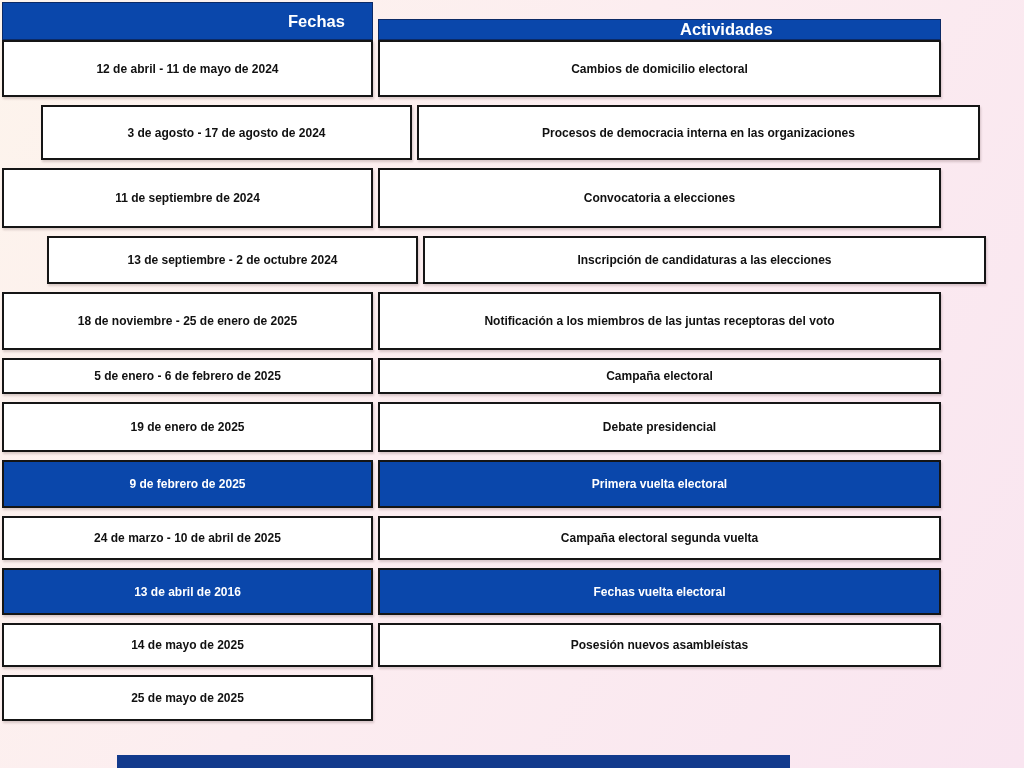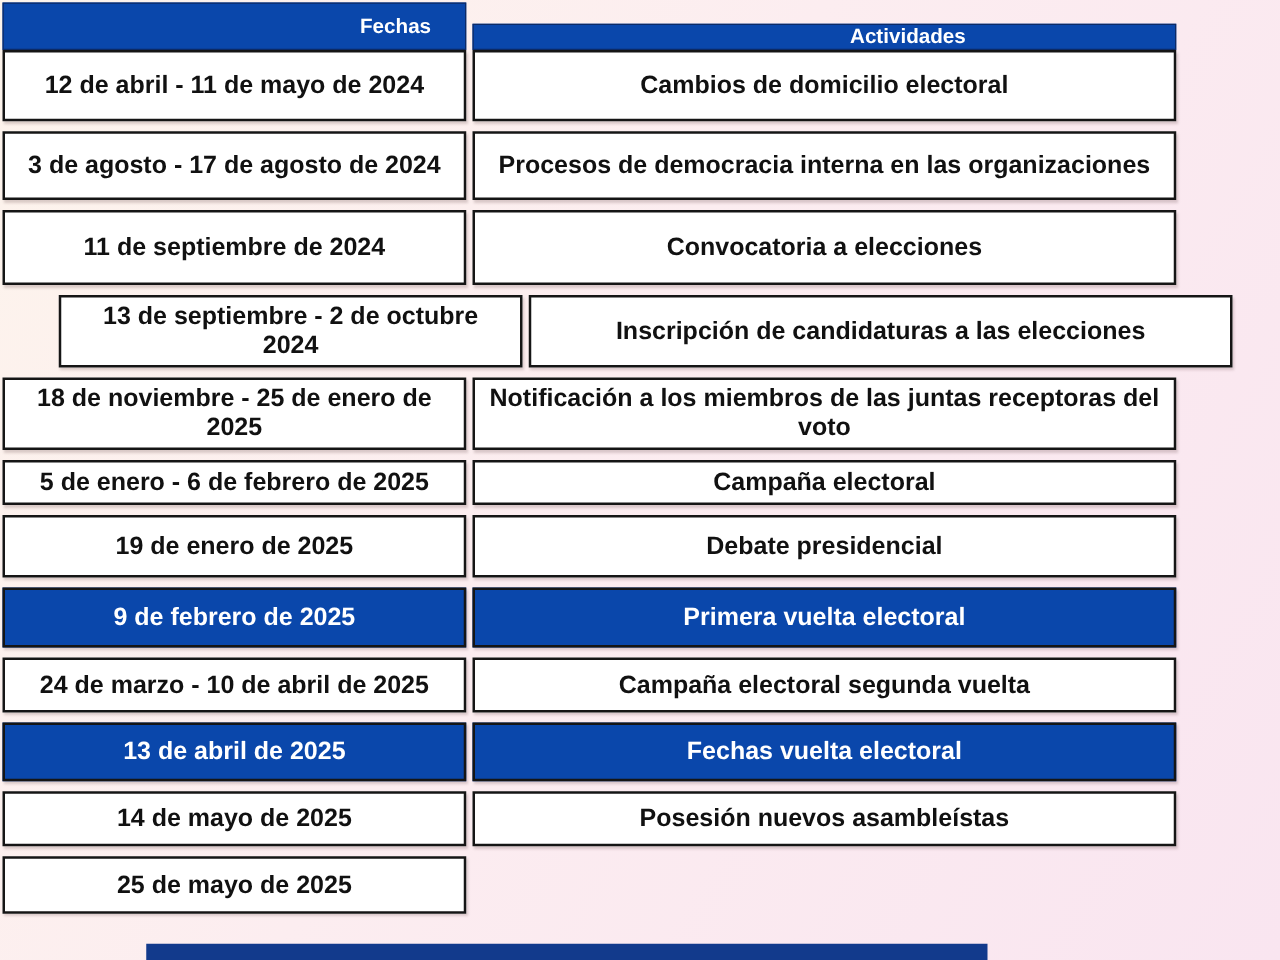--- a/index.html
+++ b/index.html
@@ -57,35 +57,35 @@
   }
   .row {
     display: grid;
     grid-template-columns: 371px 563px;
     column-gap: 5px;
   }
   .cell {
     background: #ffffff;
     border: 2px solid var(--cell-border);
     color: var(--text-dark);
-    font-size: 20px;
+    font-size: 12px;
     display: flex;
     align-items: center;
     justify-content: center;
     text-align: center;
     padding: 4px 10px;
     box-shadow: 1px 2px 2px rgba(90, 60, 60, 0.22);
   }
   .row.hl .cell {
     background: var(--highlight-blue);
     color: var(--text-light);
   }
   
   .row:nth-child(1)  { min-height: 57px; }
-  .row:nth-child(2)  { min-height: 55px; }
+  .row:nth-child(2)  { min-height: 55px; margin-left: 39px; }
   .row:nth-child(3)  { min-height: 60px; }
   .row:nth-child(4)  { min-height: 48px; margin-left: 45px; }
   .row:nth-child(5)  { min-height: 58px; }
   .row:nth-child(6)  { min-height: 36px; }
   .row:nth-child(7)  { min-height: 50px; }
   .row:nth-child(8)  { min-height: 48px; }
   .row:nth-child(9)  { min-height: 44px; }
   .row:nth-child(10) { min-height: 47px; }
   .row:nth-child(11) { min-height: 44px; }
   .row:nth-child(12) { min-height: 46px; }
@@ -147,21 +147,21 @@
     <div class="cell fecha">9 de febrero de 2025</div>
     <div class="cell actividad">Primera vuelta electoral</div>
   </div>
 
   <div class="row">
     <div class="cell fecha">24 de marzo - 10 de abril de 2025</div>
     <div class="cell actividad">Campaña electoral segunda vuelta</div>
   </div>
 
   <div class="row hl">
-    <div class="cell fecha">13 de abril de 2025</div>
+    <div class="cell fecha">13 de abril de 2016</div>
     <div class="cell actividad">Fechas vuelta electoral</div>
   </div>
 
   <div class="row">
     <div class="cell fecha">14 de mayo de 2025</div>
     <div class="cell actividad">Posesión nuevos asambleístas</div>
   </div>
 
   <div class="row">
     <div class="cell fecha">25 de mayo de 2025</div>

